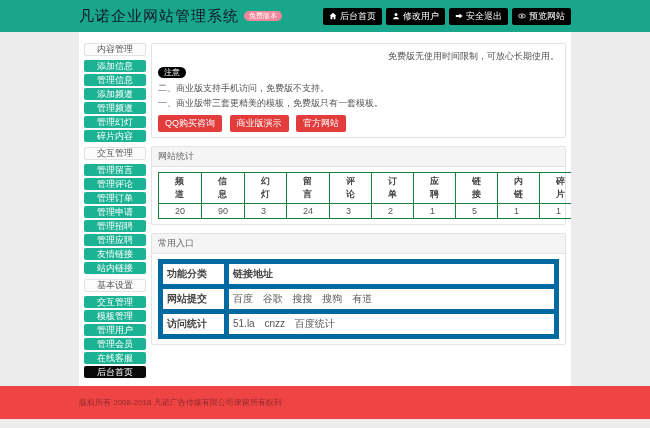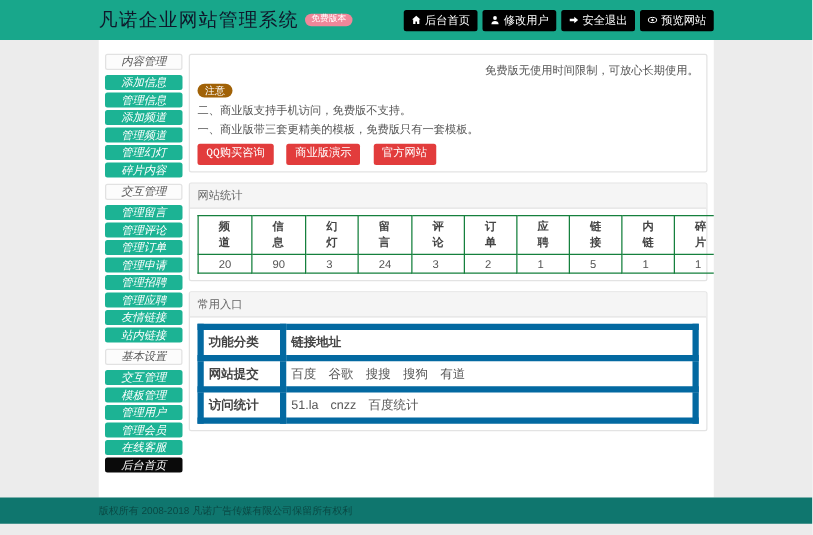--- a/index.html
+++ b/index.html
@@ -13,47 +13,47 @@
   .site-title { font-family:"Liberation Serif","DejaVu Serif",serif; font-size:15px; font-weight:400; color:#0f172a; letter-spacing:1px; }
   .version-badge { margin-left:5px; background:#f0879a; color:#fff; font-size:7px; line-height:10px; padding:0 5px; border-radius:6px; }
   .topnav { margin-left:auto; display:flex; }
   .nav-btn { display:inline-flex; align-items:center; gap:3px; background:#000; color:#fff; font-size:9px; line-height:1; padding:4px 6px; margin-left:4px; border-radius:2px; text-decoration:none; cursor:pointer; }
   .nav-btn svg { width:8px; height:8px; display:block; }
 
   
   .container { width:492px; margin:0 auto; background:#fff; flex:1; display:flex; padding:6px 5px; overflow:hidden; }
 
   
-  .sidebar { width:62px; flex-shrink:0; margin-right:5px;font-style:italic; }
+  .sidebar { width:62px; flex-shrink:0; margin-right:5px; }
   .side-title { height:13px; line-height:11px; text-align:center; font-size:9px; color:#555; background:#fcfcfc; border:1px solid #e2e2e2; border-radius:2px; margin:5px 0 4px; }
   .side-btn { display:block; height:12px; line-height:12px; text-align:center; font-size:9px; color:#fff; background:#1cb394; border-radius:2px; margin-bottom:2px; text-decoration:none; cursor:pointer; }
   .side-btn.active { background:#0a0a0a; }
 
   
   .content { flex:1; min-width:0; padding-top:5px; }
   .panel { border:1px solid #e3e3e3; border-radius:2px; margin-bottom:8px; background:#fff; }
   .panel-head { background:#f5f5f5; border-bottom:1px solid #e3e3e3; padding:3px 6px; font-size:9px; color:#666; }
   .panel-body { padding:5px 6px; font-size:9px; color:#555; }
   .note-line { margin:1px 0 3px;text-align:right; }
-  .note-badge { display:inline-block; background:#a16207; color:#fff; font-size:8px; line-height:11px; padding:0 6px; border-radius:7px; margin:1px 0 2px; }
+  .note-badge { display:inline-block; background:#000000; color:#fff; font-size:8px; line-height:11px; padding:0 6px; border-radius:7px; margin:1px 0 2px; }
   .note-item { margin:2px 0; }
-  .btn-row { margin-top:5px;font-family:Liberation Mono, monospace; }
+  .btn-row { margin-top:5px; }
   .red-btn { display:inline-block; background:#e23c3c; color:#fff; font-size:9px; line-height:1; padding:4px 7px; margin-right:5px; border-radius:2px; border:none; cursor:pointer; font-family:inherit; }
 
   table { width:100%; border-collapse:collapse; }
   .stats-table th, .stats-table td { border:1px solid #15803d; font-size:9px; padding:2px 16px; text-align:left; font-weight:400; color:#555; }
   .stats-table th { font-weight:700; color:#444; }
 
   .entry-table td { border:5px solid #0369a1; font-size:10px; padding:3px 4px; color:#555; }
   .entry-table .cat { width:66px; font-weight:700; color:#444; }
   .entry-table .head-cell { font-weight:700; color:#444; }
   .entry-link { color:#555; text-decoration:none; margin-right:7px; cursor:pointer; }
 
   
-  .footer { height:21px; background:#0f766e; flex-shrink:0; margin-bottom:9px; }
+  .footer { height:33px; background:#ef4444; flex-shrink:0; margin-bottom:9px; }
   .footer-inner { width:492px; height:100%; margin:0 auto; display:flex; align-items:center; }
   .copyright { font-size:8px; color:rgba(0,0,0,0.4); }
 </style>
 </head>
 <body>
 
 <div class="page">
 
   <header class="topbar">
     <div class="topbar-inner">

